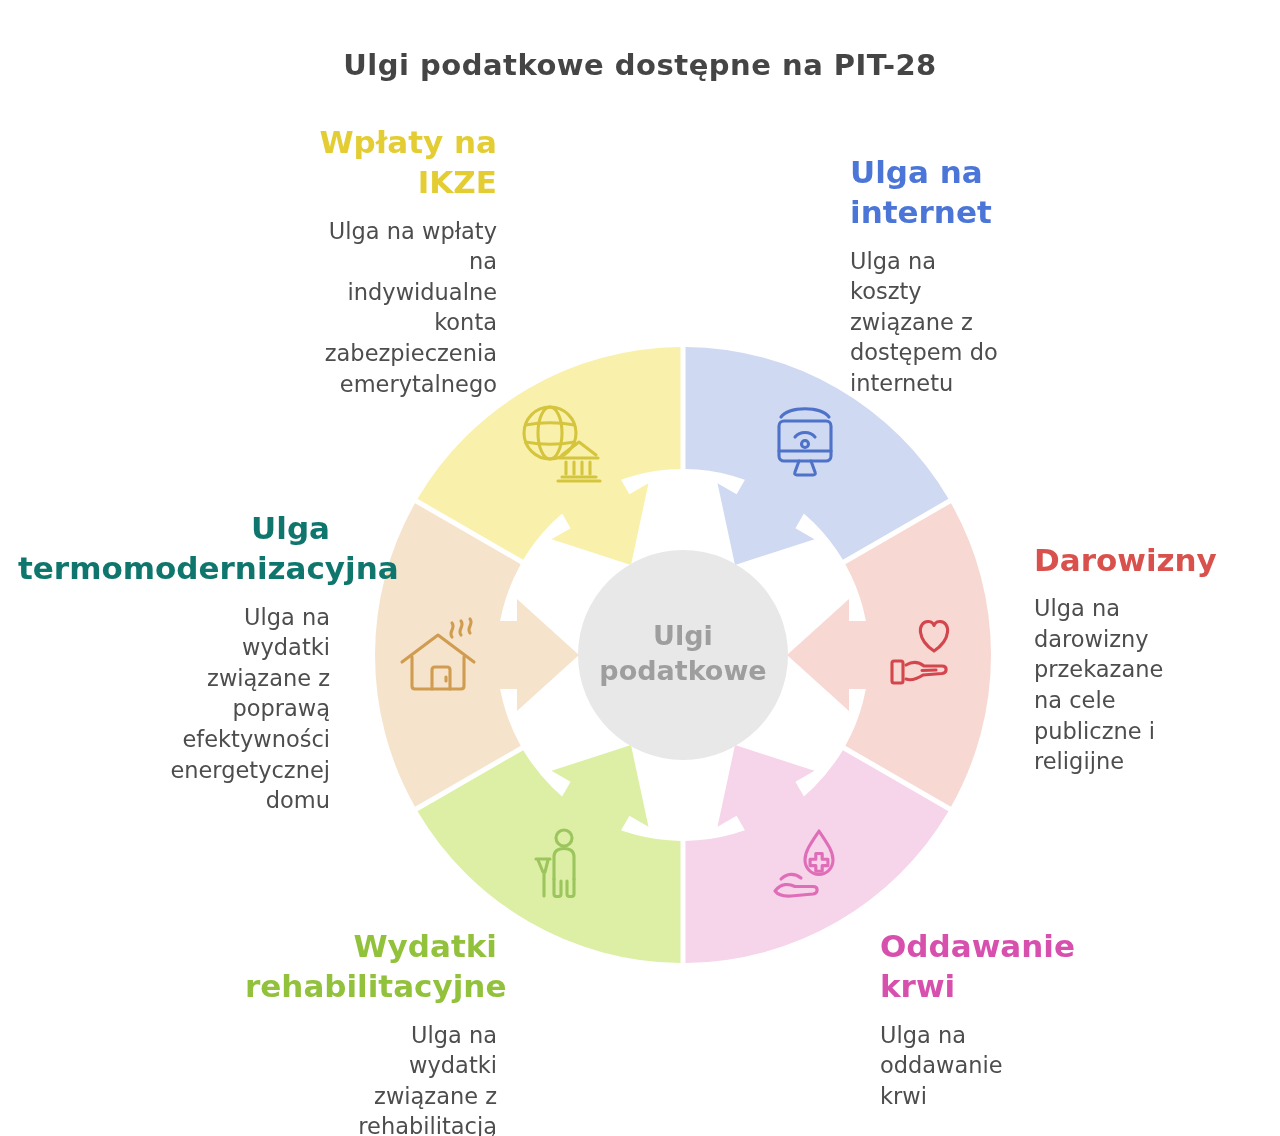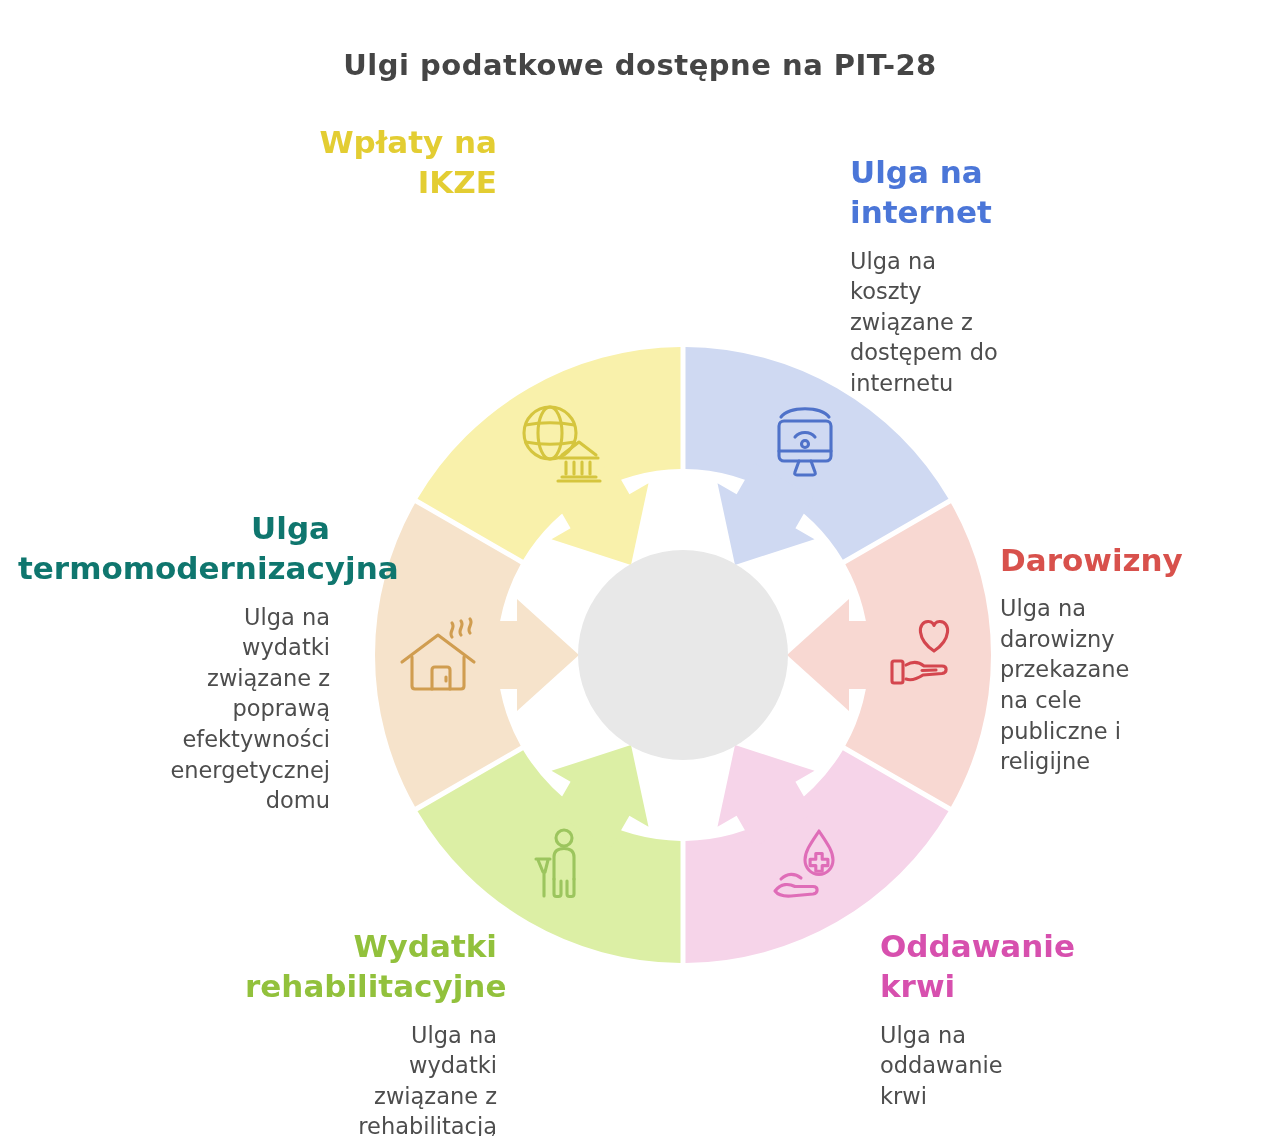--- a/index.html
+++ b/index.html
@@ -88,37 +88,45 @@
       <path d="M12,55 L48,28 L84,55"></path>
       <path d="M22,50 V79 Q22,82 25,82 H71 Q74,82 74,79 V50"></path>
       <path d="M42,82 V63 Q42,60 45,60 H57 Q60,60 60,63 V82"></path>
       <line x1="56" y1="70" x2="56" y2="74"></line>
       <path d="M62,30 C58,25 66,21 62,16"></path>
       <path d="M71,28 C67,23 75,19 71,14"></path>
       <path d="M80,26 C76,21 84,17 80,12"></path>
     </g>
   </svg>
 
+  <div id="center-label" style="color: rgb(158, 158, 158);">Ulgi
+podatkowe</div>
 
   <section class="block align-right" style="left:255px;top:122px;width:242px">
     <h2 style="color: rgb(227, 205, 50);">Wpłaty na
 IKZE</h2>
+    <p style="color: rgb(77, 77, 77);">Ulga na wpłaty
+na
+indywidualne
+konta
+zabezpieczenia
+emerytalnego</p>
   </section>
 
   <section class="block align-left" style="left:850px;top:152px;width:190px">
     <h2 style="color: rgb(75, 118, 216);">Ulga na
 internet</h2>
     <p style="color: rgb(77, 77, 77);">Ulga na
 koszty
 związane z
 dostępem do
 internetu</p>
   </section>
 
-  <section class="block align-left" style="left:1000px;top:540px;width:200px">
+  <section class="block align-left" style="left:1034px;top:540px;width:200px">
     <h2 style="color: rgb(216, 81, 76);">Darowizny</h2>
     <p style="color: rgb(77, 77, 77);">Ulga na
 darowizny
 przekazane
 na cele
 publiczne i
 religijne</p>
   </section>
 
   <section class="block align-left" style="left:880px;top:926px;width:200px">

